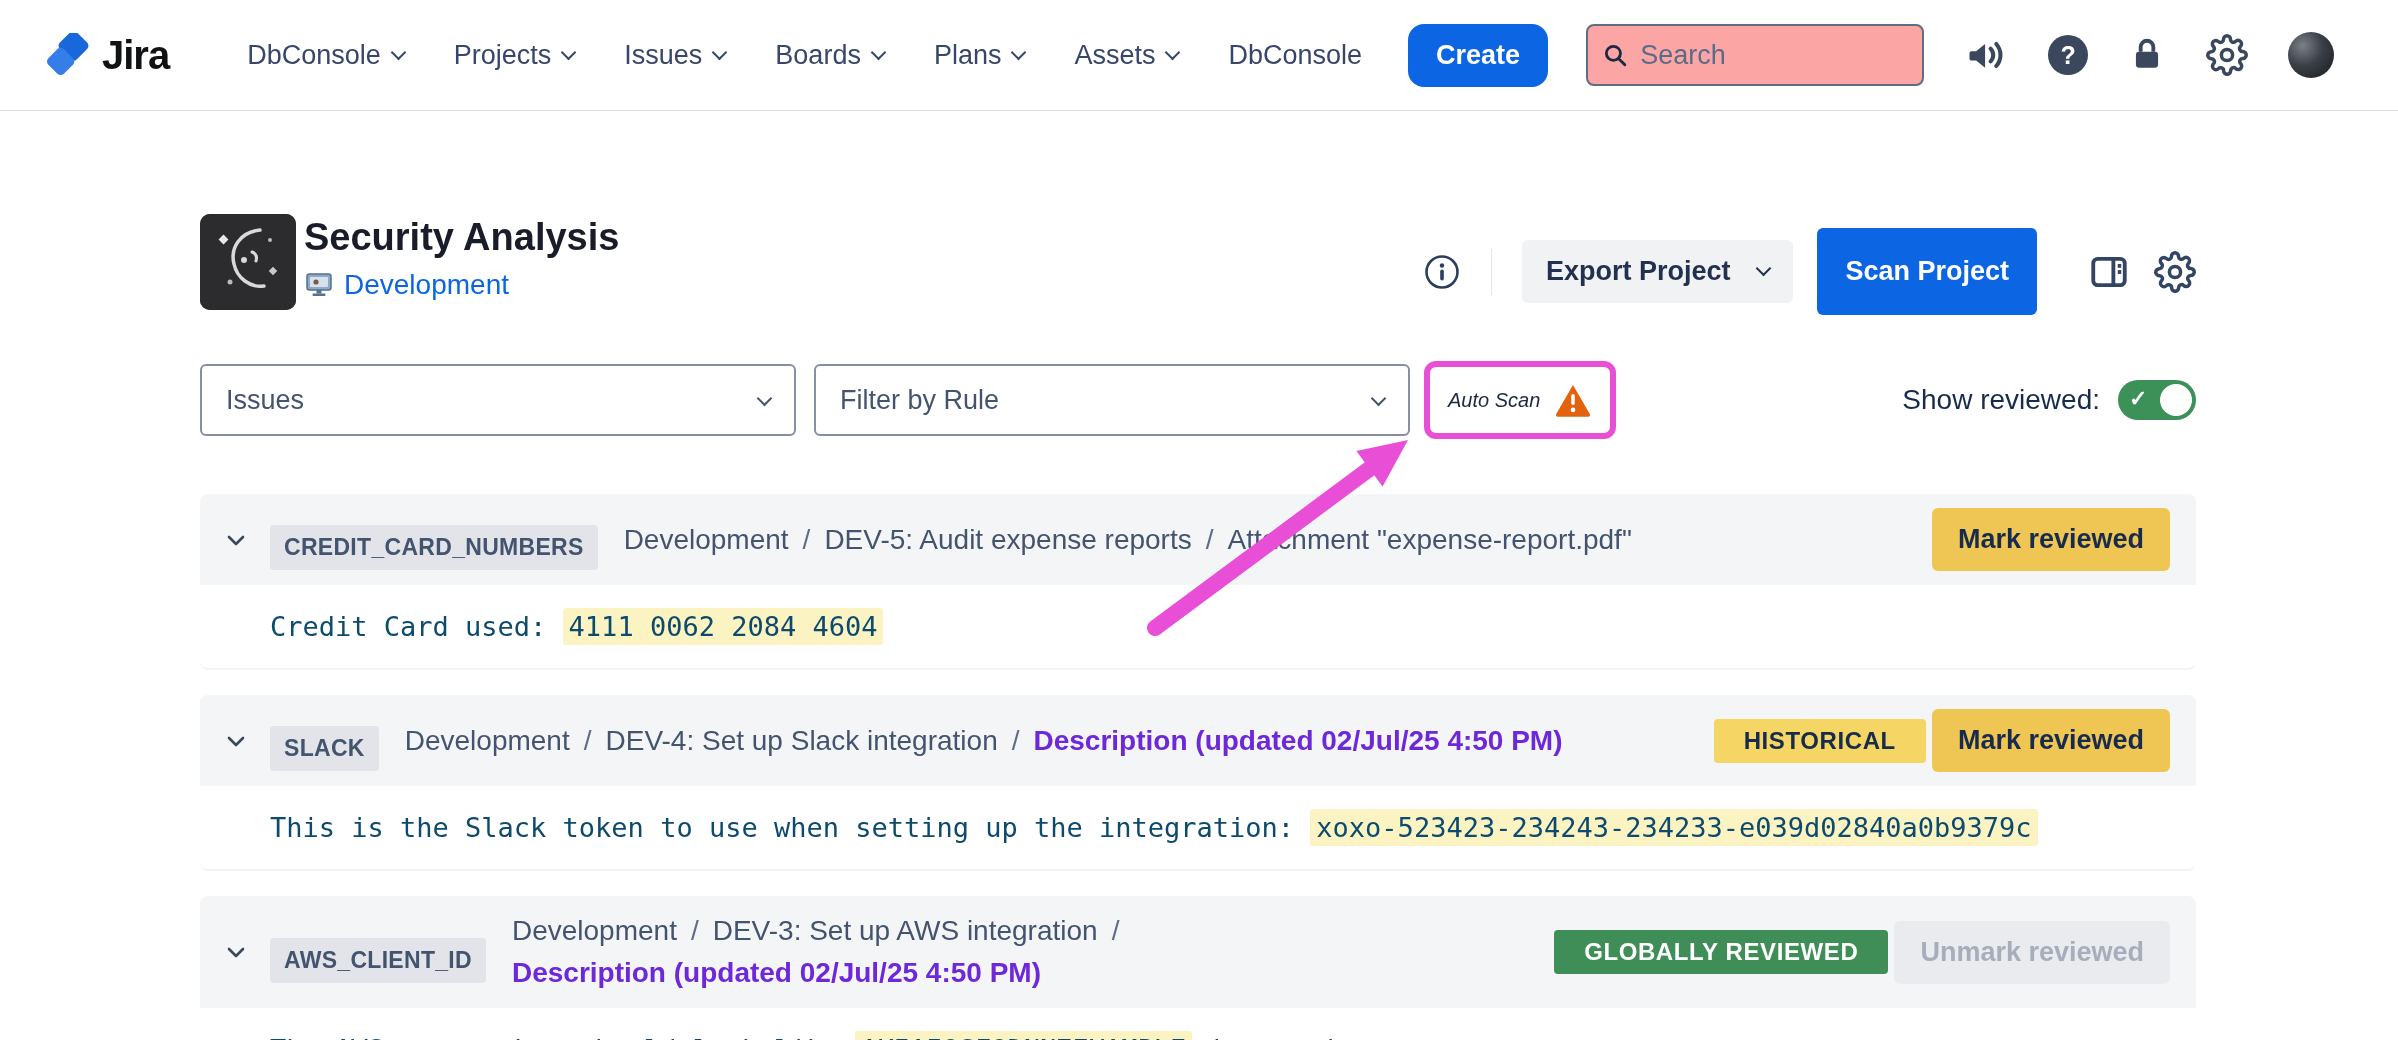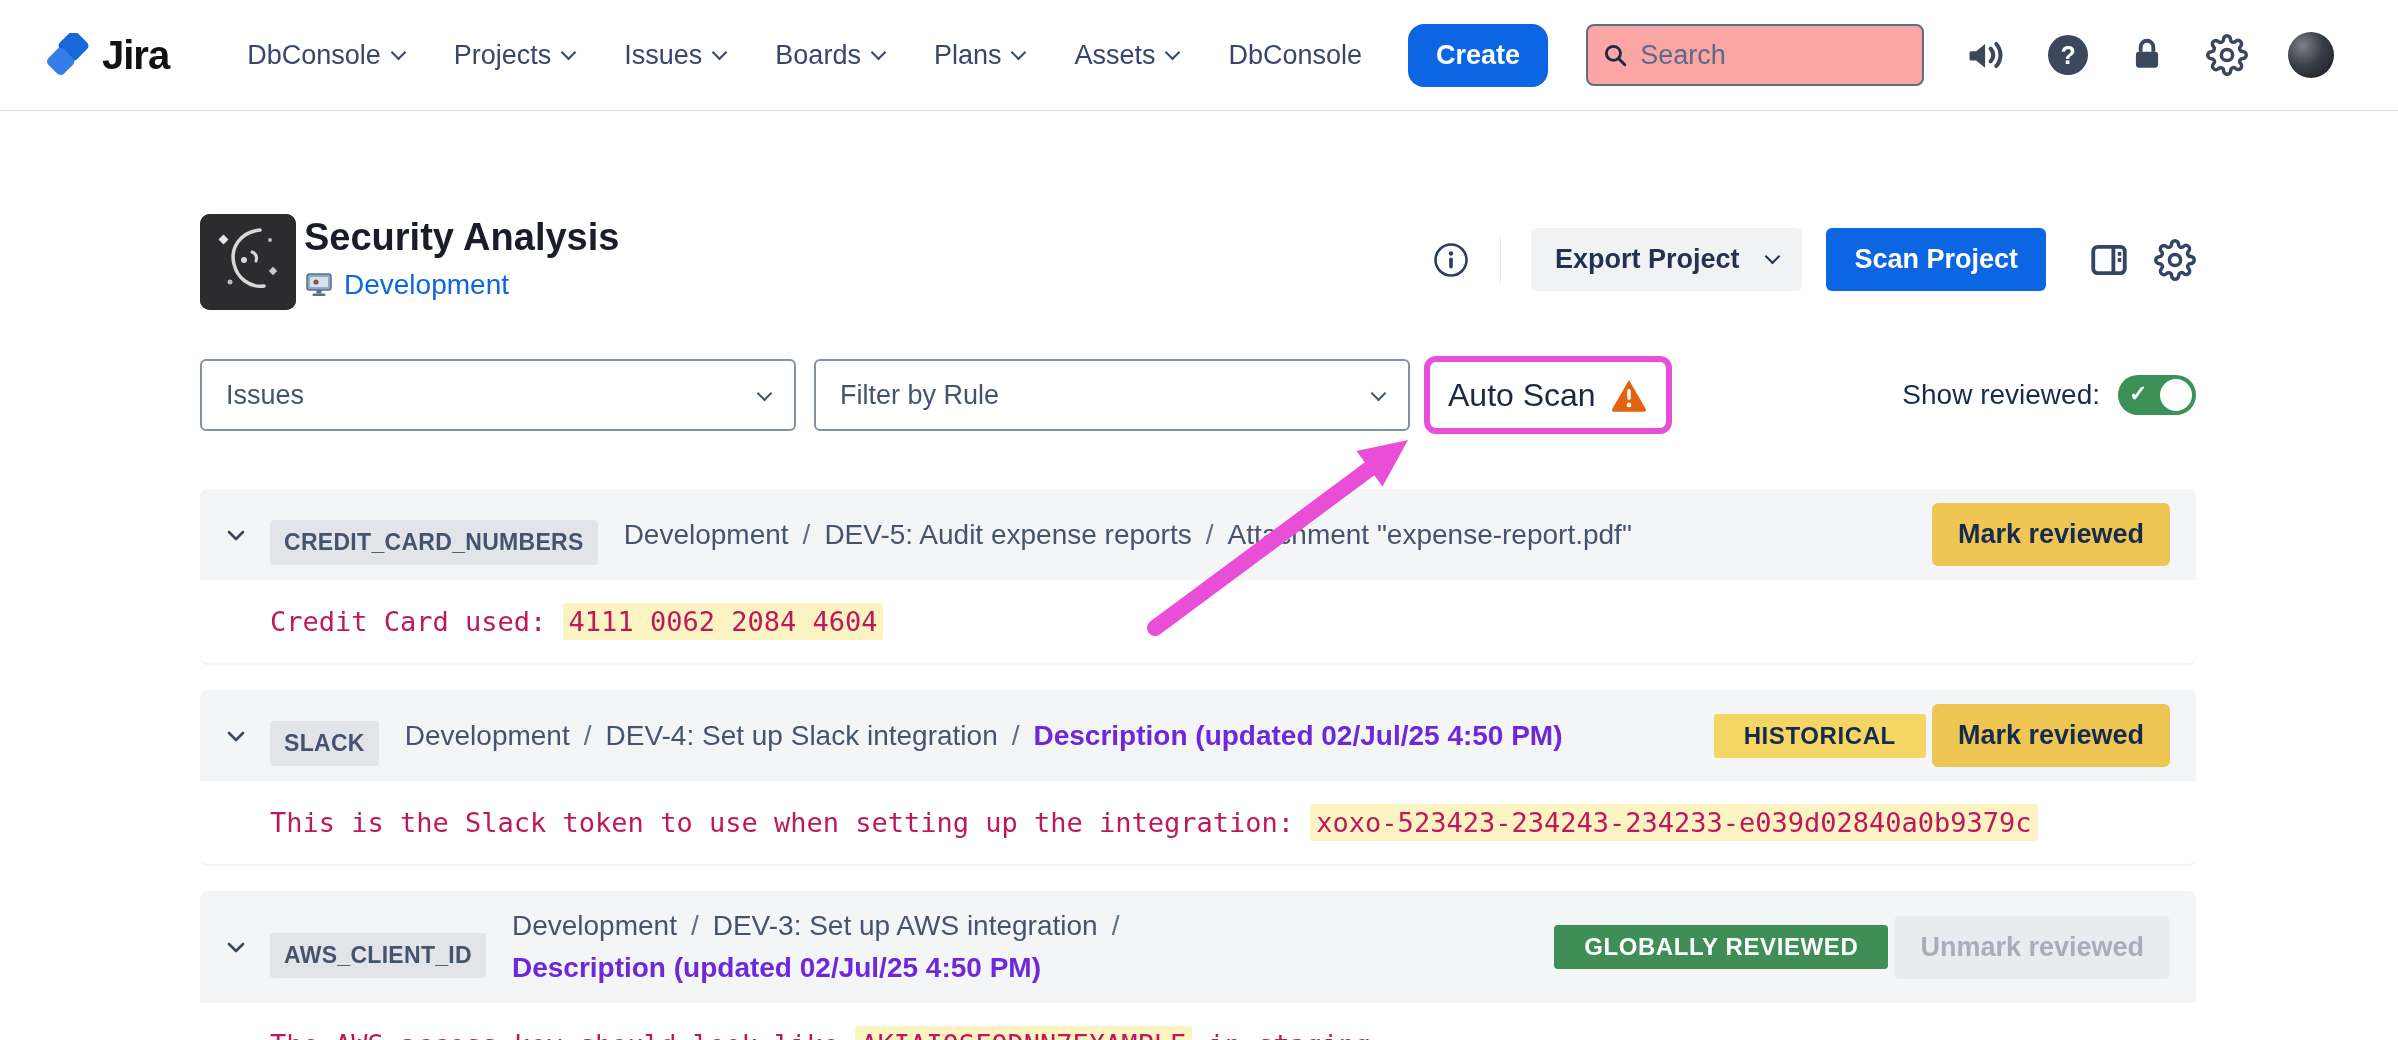--- a/index.html
+++ b/index.html
@@ -33,30 +33,30 @@
   .project-header{display:flex;align-items:flex-start;}
   .proj-avatar{width:96px;height:96px;border-radius:10px;overflow:hidden;flex:none;background:#2C2C2E;}
   .proj-titles{margin-left:8px;padding-top:2px;}
   .page-title{font-size:38px;font-weight:700;color:#1A1D29;margin:0 0 10px;}
   .proj-sub{display:flex;align-items:center;gap:10px;}
   .proj-link{font-size:28px;color:#0C66E4;font-weight:500;cursor:pointer;text-decoration:none;}
   .header-actions{margin-left:auto;display:flex;align-items:center;gap:24px;padding-top:14px;}
   .vdivider{width:1px;height:46px;background:#E3E5E9;margin:0 6px;}
   .btn-export{background:#F1F2F4;border:none;border-radius:6px;padding:16px 24px;font-size:27px;font-weight:600;
     color:#22314F;display:inline-flex;align-items:center;gap:16px;cursor:pointer;font-family:inherit;}
-  .btn-scan{background:#0C66E4;border:none;border-radius:6px;padding:16px 28px;font-size:27px;font-weight:600;
-    color:#fff;cursor:pointer;font-family:inherit;margin-right:18px;}
+  .btn-scan{background:#0C66E4;border:none;border-radius:6px;padding:28px 28px;font-size:27px;font-weight:600;
+    color:#fff;cursor:pointer;font-family:inherit;margin-right:27px;}
   
   .filter-row{display:flex;align-items:center;margin-top:46px;}
   .select{width:596px;height:72px;border:2px solid #8590A2;border-radius:6px;display:flex;align-items:center;
     justify-content:space-between;padding:0 24px;font-size:27px;color:#44546F;box-sizing:border-box;background:#fff;cursor:pointer;flex:none;}
   .select + .select{margin-left:18px;}
   .select .chev{color:#44546F;margin-top:-4px;}
   .auto-scan{margin-left:14px;height:78px;border:6px solid #E94FD6;border-radius:12px;display:flex;align-items:center;
-    gap:14px;padding:0 18px;font-size:32px;color:#1D2940;box-sizing:border-box;cursor:pointer;flex:none;}
+    gap:14px;padding:0 18px;font-size:20px;color:#1D2940;box-sizing:border-box;cursor:pointer;flex:none;font-style:italic;}
   .show-reviewed{margin-left:auto;display:flex;align-items:center;gap:18px;font-size:28px;color:#172B4D;}
   .toggle{width:78px;height:40px;border-radius:20px;background:#3C9159;position:relative;cursor:pointer;flex:none;}
   .toggle-check{position:absolute;left:11px;top:50%;transform:translateY(-54%);color:#fff;font-size:22px;font-weight:700;}
   .toggle-knob{position:absolute;right:4px;top:4px;width:32px;height:32px;border-radius:50%;background:#fff;}
   
   .findings{margin-top:55px;}
   .card{margin-bottom:25px;border-radius:8px;}
   .card-header{background:#F4F5F7;border-radius:8px 8px 0 0;display:flex;align-items:center;
     padding:14px 26px;min-height:80px;box-sizing:border-box;}
   .collapse{margin-right:24px;display:flex;cursor:pointer;flex:none;}
@@ -68,21 +68,21 @@
   .sep{margin:0 14px;color:#5E6C84;}
   .crumb.strong{color:#6d28d9;font-weight:600;}
   .status-badge{font-size:24px;font-weight:700;padding:8px 30px;border-radius:4px;letter-spacing:0.6px;
     margin-right:6px;flex:none;white-space:nowrap;}
   .badge-yellow{background:#F5D563;color:#172B4D;}
   .badge-green{background:#3F8E58;color:#fff;}
   .btn-yellow{background:#EFC653;color:#172B4D;border:none;border-radius:6px;font-size:27px;font-weight:600;
     padding:16px 26px;cursor:pointer;font-family:inherit;flex:none;white-space:nowrap;}
   .btn-disabled{background:#EAEBEF;color:#A7AEBB;cursor:default;}
   .card-body{background:#fff;border-radius:0 0 8px 8px;padding:26px 26px 26px 70px;
-    font-family:"DejaVu Sans Mono",monospace;font-size:27px;color:#be185d;border-bottom:2px solid #F2F3F5;}
+    font-family:"DejaVu Sans Mono",monospace;font-size:27px;color:#0c4a6e;border-bottom:2px solid #F2F3F5;}
   .card-body mark{background:#FCF3C2;color:inherit;padding:3px 6px;border-radius:3px;
     font-family:"DejaVu Sans Mono",monospace;}
   
   .arrow-overlay{position:absolute;left:1100px;top:415px;width:380px;height:260px;pointer-events:none;z-index:50;}
 </style>
 </head>
 <body>
 
 <header class="navbar">
   <div class="brand">

